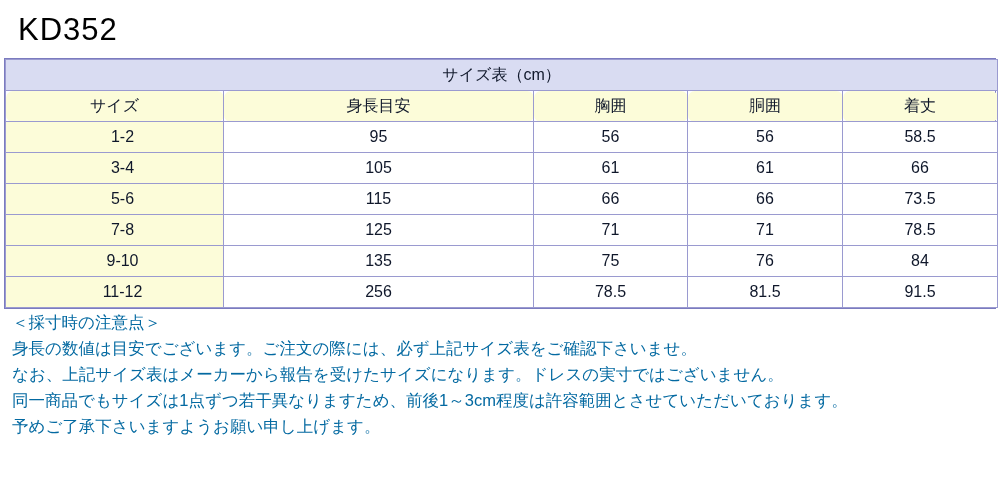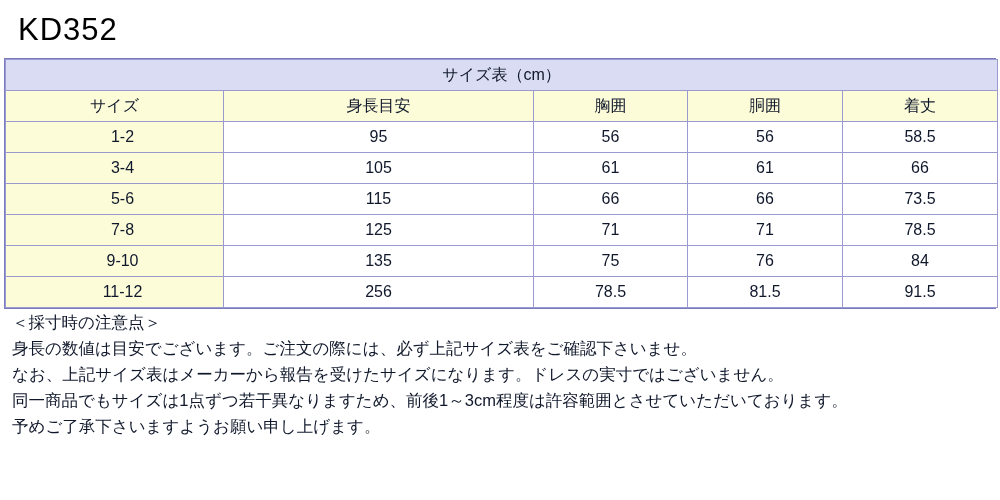--- a/index.html
+++ b/index.html
@@ -55,20 +55,21 @@
   .caption-row td {
     background: #d9dcf2;
     font-size: 16.5px;
     height: 30px;
     border-bottom: 1px solid #9a9ad0;
   }
   .header-row td {
     background: #fcfcd9;
     font-size: 16.5px;
     height: 31px;
+    border-radius: 7px;
   }
   .data-row td {
     background: #ffffff;
     height: 30px;
     font-size: 16.5px;
   }
   .data-row td.size-cell {
     background: #fcfcd9;
     padding-left: 16px;
   }
@@ -84,21 +85,21 @@
     left: 4px;
     top: 303px;
     width: 992px;
     box-sizing: border-box;
     padding: 6px 8px 6px 8px;
   }
   .notes p {
     margin: 0;
     font-size: 16.5px;
     line-height: 26px;
-    color: #0f172a;
+    color: #0369a1;
     white-space: nowrap;
   }
   .notes p.title {
     letter-spacing: 0px;
   }
 </style>
 </head>
 <body>
 
 <div class="page">

